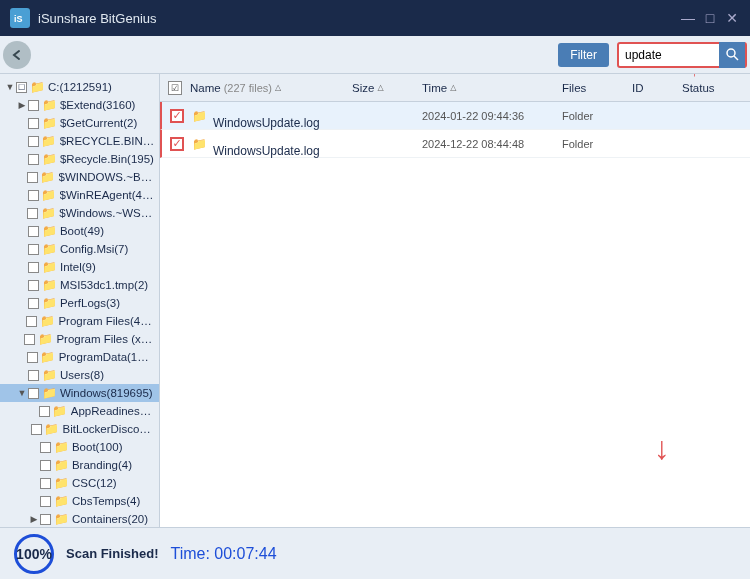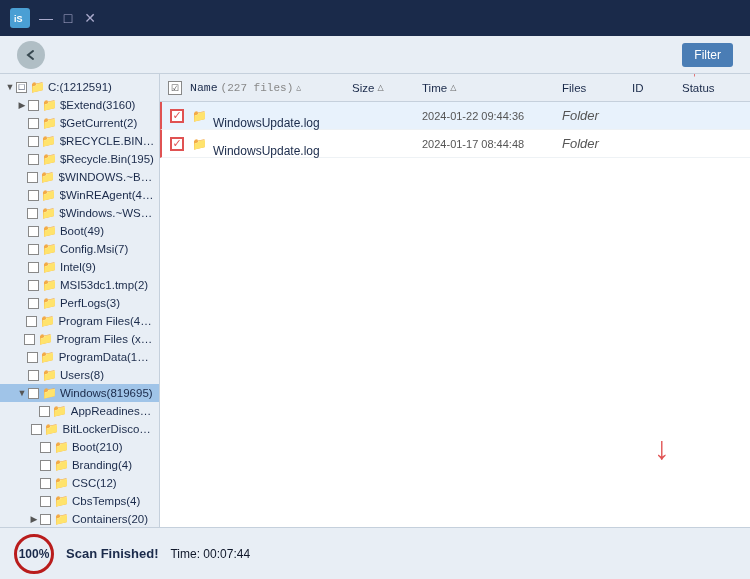--- a/index.html
+++ b/index.html
@@ -60,21 +60,21 @@
       flex-direction: column;
       height: calc(579px - 36px);
     }
 
     
     #toolbar {
       background: #e8eef5;
       height: 38px;
       display: flex;
       align-items: center;
-      padding: 0 17px;
+      padding: 0 3px;
       border-bottom: 1px solid #c5d0dc;
       gap: 8px;
     }
     #back-btn {
       width: 28px;
       height: 28px;
       border-radius: 50%;
       background: #b0bec5;
       display: flex;
       align-items: center;
@@ -190,21 +190,21 @@
     
     #table-header {
       display: flex;
       align-items: center;
       background: #e8eef5;
       border-bottom: 1px solid #c5d0dc;
       height: 28px;
       padding: 0 8px;
     }
     .col-check { width: 22px; flex-shrink: 0; }
-    .col-name { flex: 1; min-width: 0; font-family: Liberation Mono, monospace; }
+    .col-name { flex: 1; min-width: 0; }
     .col-size { width: 70px; flex-shrink: 0; text-align: right; padding-right: 8px; }
     .col-time { width: 140px; flex-shrink: 0; text-align: center; }
     .col-type { width: 70px; flex-shrink: 0; }
     .col-id { width: 50px; flex-shrink: 0; }
     .col-status { width: 60px; flex-shrink: 0; }
     .col-header {
       font-size: 11.5px;
       color: #1a2a4a;
       font-weight: 500;
       display: flex;
@@ -256,55 +256,55 @@
       flex: 1;
       font-size: 12px;
       color: #1a2a4a;
       overflow: hidden;
       text-overflow: ellipsis;
       white-space: nowrap;
       margin-top: 14px;
     }
     .file-size { width: 70px; flex-shrink: 0; text-align: right; padding-right: 8px; font-size: 11px; color: #555; }
     .file-time { width: 140px; flex-shrink: 0; font-size: 11px; color: #555; }
-    .file-type { width: 70px; flex-shrink: 0; font-size: 13px; color: #555; font-style: italic; }
+    .file-type { width: 70px; flex-shrink: 0; font-size: 11px; color: #555; }
     .file-id { width: 50px; flex-shrink: 0; font-size: 11px; color: #555; }
     .file-status { width: 60px; flex-shrink: 0; font-size: 11px; color: #555; }
 
     
     #bottom-bar {
       height: 52px;
       background: #e8eef5;
       border-top: 1px solid #c5d0dc;
       display: flex;
       align-items: center;
       padding: 0 14px;
       gap: 12px;
     }
     #progress-circle {
       width: 40px;
       height: 40px;
       border-radius: 50%;
-      border: 3px solid #b91c1c;
-      display: flex;
-      align-items: center;
-      justify-content: center;
-      font-size: 12px;
+      border: 3px solid #1d4ed8;
+      display: flex;
+      align-items: center;
+      justify-content: center;
+      font-size: 14px;
       font-weight: bold;
       color: #1a2a4a;
       flex-shrink: 0;
     }
     #scan-status {
       font-size: 13px;
       font-weight: 600;
       color: #1a2a4a;
     }
     #scan-time {
-      font-size: 12px;
-      color: #0f172a;
+      font-size: 16px;
+      color: #1d4ed8;
     }
     .bottom-spacer { flex: 1; }
     #recover-btn {
       background: #4a7db5;
       color: white;
       border: 2px solid #e05252;
       padding: 8px 28px;
       border-radius: 4px;
       cursor: pointer;
       font-size: 15px;
@@ -319,37 +319,47 @@
 </head>
 <body>
 
 <div id="titlebar">
   <div class="app-icon">
     <svg width="16" height="16" viewBox="0 0 16 16" fill="none">
       <rect width="16" height="16" rx="2" fill="#4a9fd4"></rect>
       <text x="2" y="12" fill="white" font-size="9" font-weight="bold">iS</text>
     </svg>
   </div>
+  <span class="title-text">iSunshare BitGenius</span>
   <div class="win-controls">
     <div class="win-btn">—</div>
     <div class="win-btn">□</div>
     <div class="win-btn">✕</div>
   </div>
 </div>
 
 <div id="main-container">
 
   <div id="toolbar">
     <div id="back-btn">
       <svg width="14" height="14" viewBox="0 0 14 14" fill="none">
         <path d="M9 3 L4 7 L9 11" stroke="#37474f" stroke-width="2" fill="none" stroke-linecap="round"></path>
       </svg>
     </div>
     <div class="spacer"></div>
     <button id="filter-btn">Filter</button>
+    <div id="search-box">
+      <input id="search-input" type="text" value="update" style="">
+      <button id="search-btn">
+        <svg width="13" height="13" viewBox="0 0 13 13" fill="none">
+          <circle cx="5" cy="5" r="4" stroke="white" stroke-width="1.5"></circle>
+          <line x1="8" y1="8" x2="12" y2="12" stroke="white" stroke-width="1.5"></line>
+        </svg>
+      </button>
+    </div>
   </div>
 
   <div id="body-area">
 
     <div id="sidebar">
 
       <div class="tree-item">
         <span class="tree-toggle">▼</span>
         <span class="tree-checkbox">☐</span>
         <span class="folder-icon">📁</span>
@@ -489,21 +499,21 @@
         <span class="tree-toggle" style="visibility:hidden">▶</span>
         <span class="tree-checkbox"></span>
         <span class="folder-icon">📁</span>
         <span class="tree-label">BitLockerDiscoveryVolumeCo</span>
       </div>
       <div class="tree-item">
         <span style="width:24px"></span>
         <span class="tree-toggle" style="visibility:hidden">▶</span>
         <span class="tree-checkbox"></span>
         <span class="folder-icon">📁</span>
-        <span class="tree-label">Boot(210)</span>
+        <span class="tree-label">Boot(100)</span>
       </div>
       <div class="tree-item">
         <span style="width:24px"></span>
         <span class="tree-toggle" style="visibility:hidden">▶</span>
         <span class="tree-checkbox"></span>
         <span class="folder-icon">📁</span>
         <span class="tree-label">Branding(4)</span>
       </div>
       <div class="tree-item">
         <span style="width:24px"></span>
@@ -580,21 +590,21 @@
 
         <div class="file-row" style="border-left: 2px solid #e05252;">
           <div class="col-check">
             <div class="file-checkbox checked" style="border:2px solid #e05252;background:white;">
               <span style="color:#e05252;font-size:11px;">✓</span>
             </div>
           </div>
           <span class="file-icon">📁</span>
           <span class="file-name">WindowsUpdate.log</span>
           <span class="file-size"></span>
-          <span class="file-time">2024-01-17 08:44:48</span>
+          <span class="file-time">2024-12-22 08:44:48</span>
           <span class="file-type">Folder</span>
           <span class="file-id"></span>
           <span class="file-status"></span>
         </div>
       </div>
 
       <div style="flex:1;position:relative;">
         <div style="position:absolute;right:80px;bottom:60px;color:#e05252;font-size:32px;font-weight:bold;">↓</div>
       </div>
 

